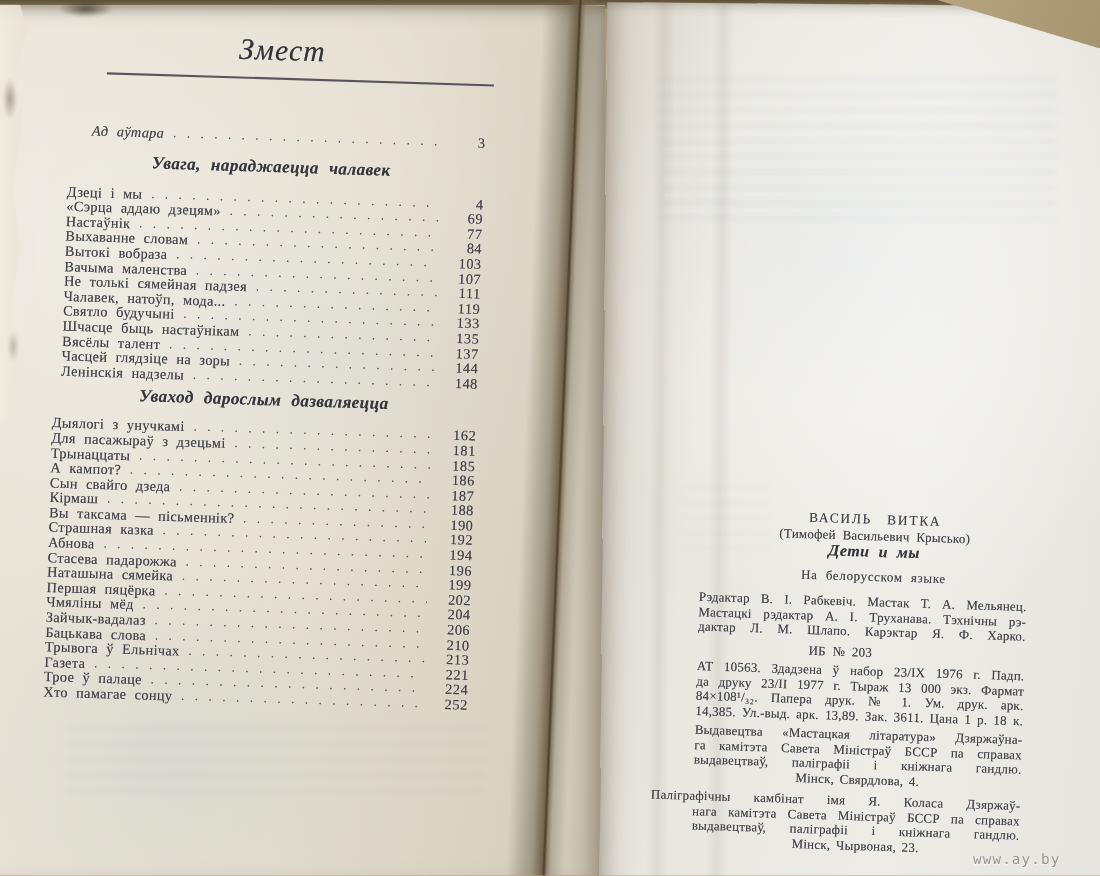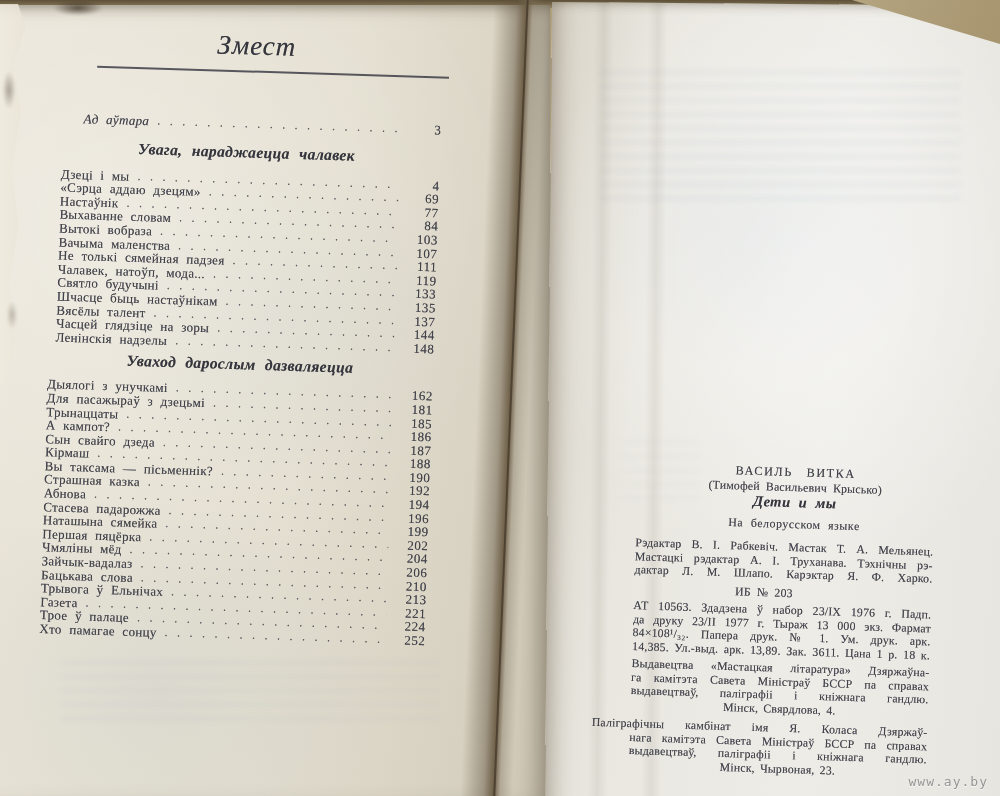--- a/index.html
+++ b/index.html
@@ -103,21 +103,21 @@
   .r-pub2{margin-top:6px;}
   .r-pub1 div:last-child,.r-pub2 div:last-child{text-align-last:center;}
   .r-pub2 div:first-child{margin-left:-38px;}
 
   .ghost-area{position:absolute;pointer-events:none;filter:blur(2.5px);opacity:.5;
     background:repeating-linear-gradient(to bottom,rgba(125,150,175,.14) 0 5px,transparent 5px 14px);}
   .g1{left:600px;top:70px;width:360px;height:140px;}
   .g2{left:620px;top:440px;width:80px;height:60px;opacity:.25;}
   .g3{left:60px;top:660px;width:380px;height:70px;opacity:.35;}
 
-  .watermark{position:absolute;right:12px;bottom:7px;
+  .watermark{position:absolute;right:36px;bottom:7px;
     font-family:"DejaVu Sans Mono",monospace;font-size:13px;letter-spacing:1px;
     color:var(--watermark,#8d8d8d);text-shadow:0 1px 0 rgba(255,255,255,.8);opacity:.9;}
 </style>
 </head>
 <body style="--ink: #42424b; --ink-strong: #35353d; --paper-left: #e3decf; --paper-right: #eae8e1; --fabric: #ab9a76; --watermark: #8d8d8d;">
 
 <div class="fabric-top"></div>
 
 <div class="page page-left"></div>
 

